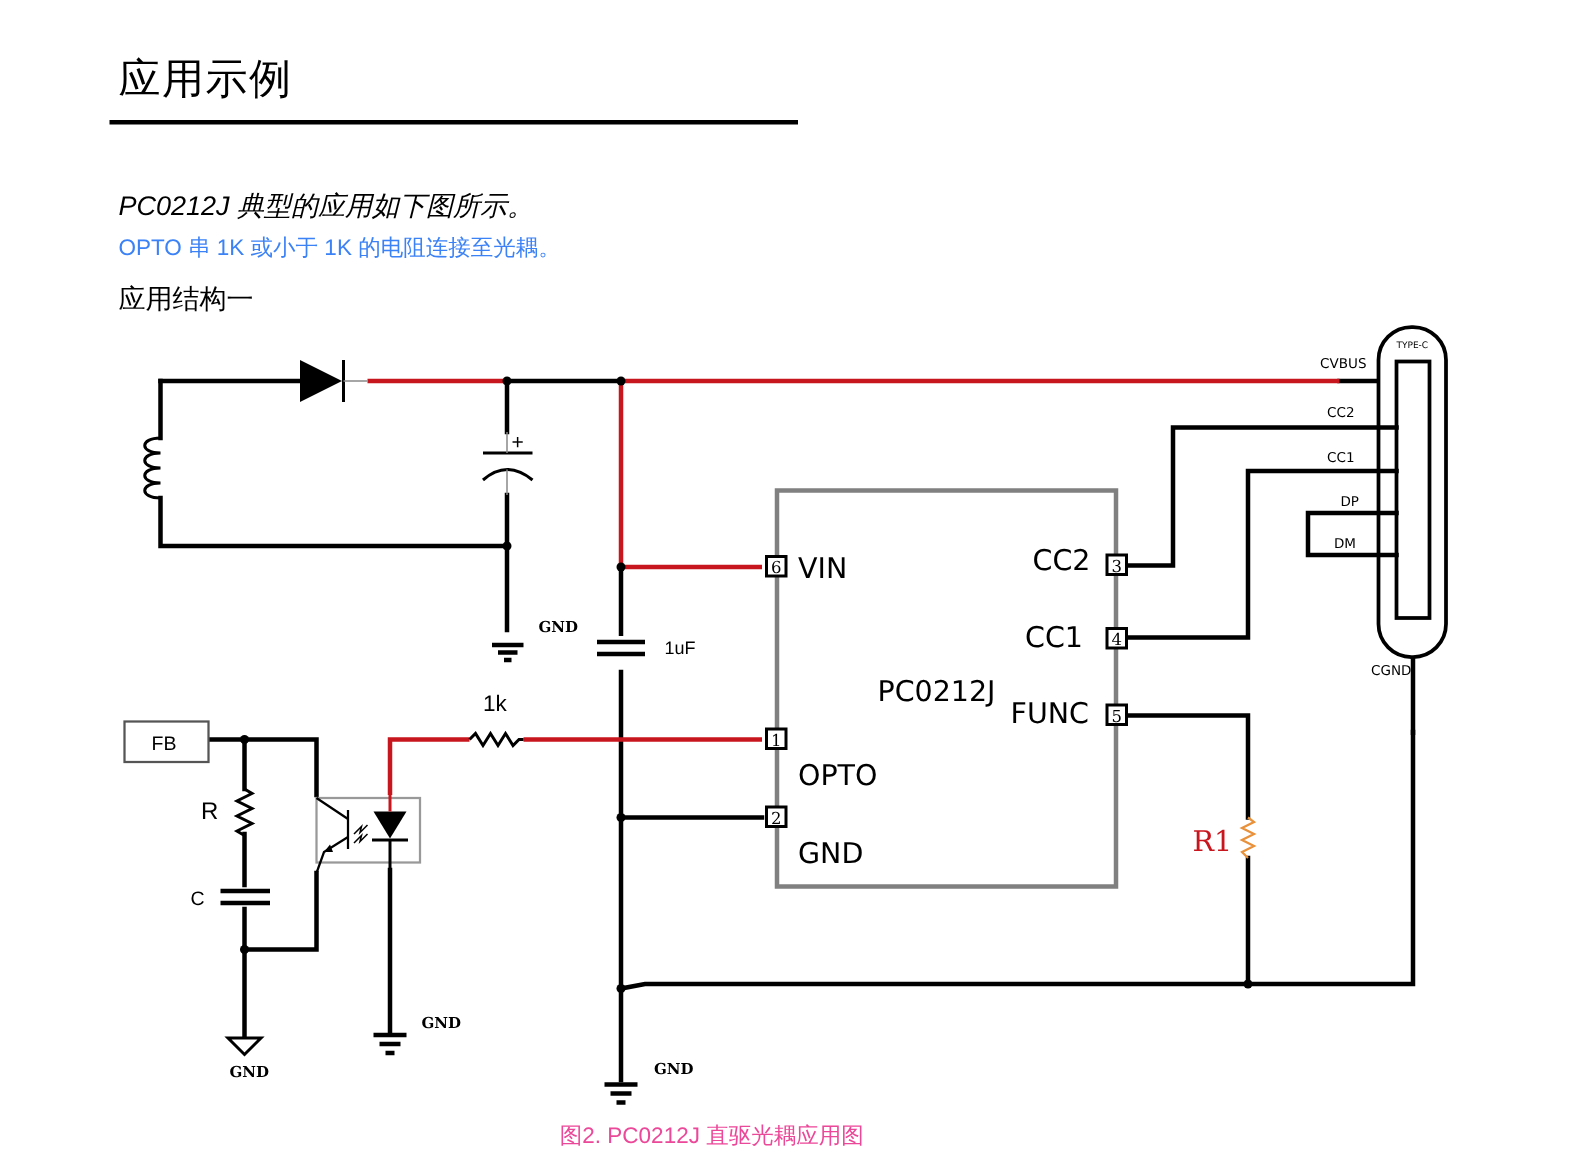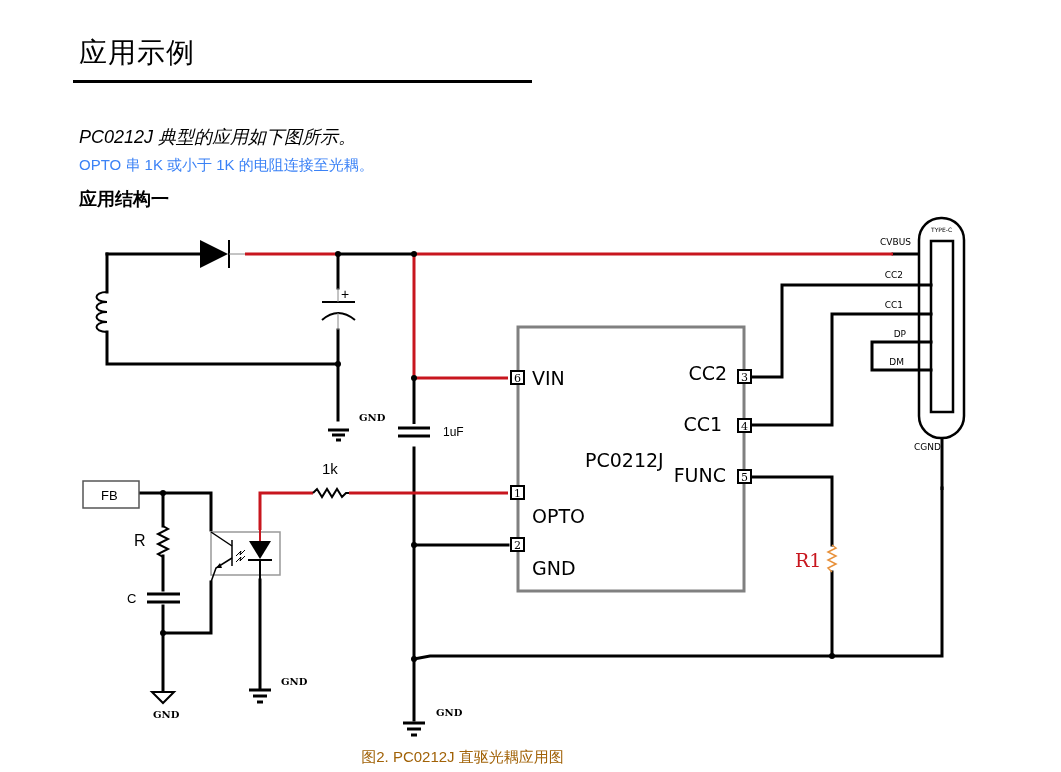--- a/index.html
+++ b/index.html
@@ -1,23 +1,23 @@
 <!DOCTYPE html>
 <html><head>
 <meta charset="utf-8">
 <style>
   html,body{margin:0;padding:0;background:#fff;}
   body{width:1061px;height:772px;position:relative;overflow:hidden;font-family:"Liberation Sans","DejaVu Sans",sans-serif;color:#000;}
   .title{position:absolute;left:79px;top:34px;font-size:28px;font-weight:normal;letter-spacing:1px;}
   .rule{position:absolute;left:73px;top:80px;width:459px;height:3px;background:#000;}
   .p1{position:absolute;left:79px;top:125px;font-size:18px;font-style:italic;}
   .p2{position:absolute;left:79px;top:156px;font-size:15px;color:#3b82f6;}
-  .p3{position:absolute;left:79px;top:187px;font-size:18px;font-weight:bold;}
+  .p3{position:absolute;left:79px;top:187px;font-size:18px;font-weight:normal;}
   svg{position:absolute;left:0;top:0;}
-  .caption{position:absolute;left:0;width:965px;top:748px;text-align:center;font-size:15px;color:#a16207;}
+  .caption{position:absolute;left:12px;width:965px;top:748px;text-align:center;font-size:15px;color:#ec4899;}
   .caption span{margin-left:-40px;}
 </style>
 </head>
 <body>
 
 <div class="title">应用示例</div>
 <div class="rule"></div>
 <div class="p1">PC0212J 典型的应用如下图所示。</div>
 <div class="p2">OPTO 串 1K 或小于 1K 的电阻连接至光耦。</div>
 <div class="p3">应用结构一</div>

